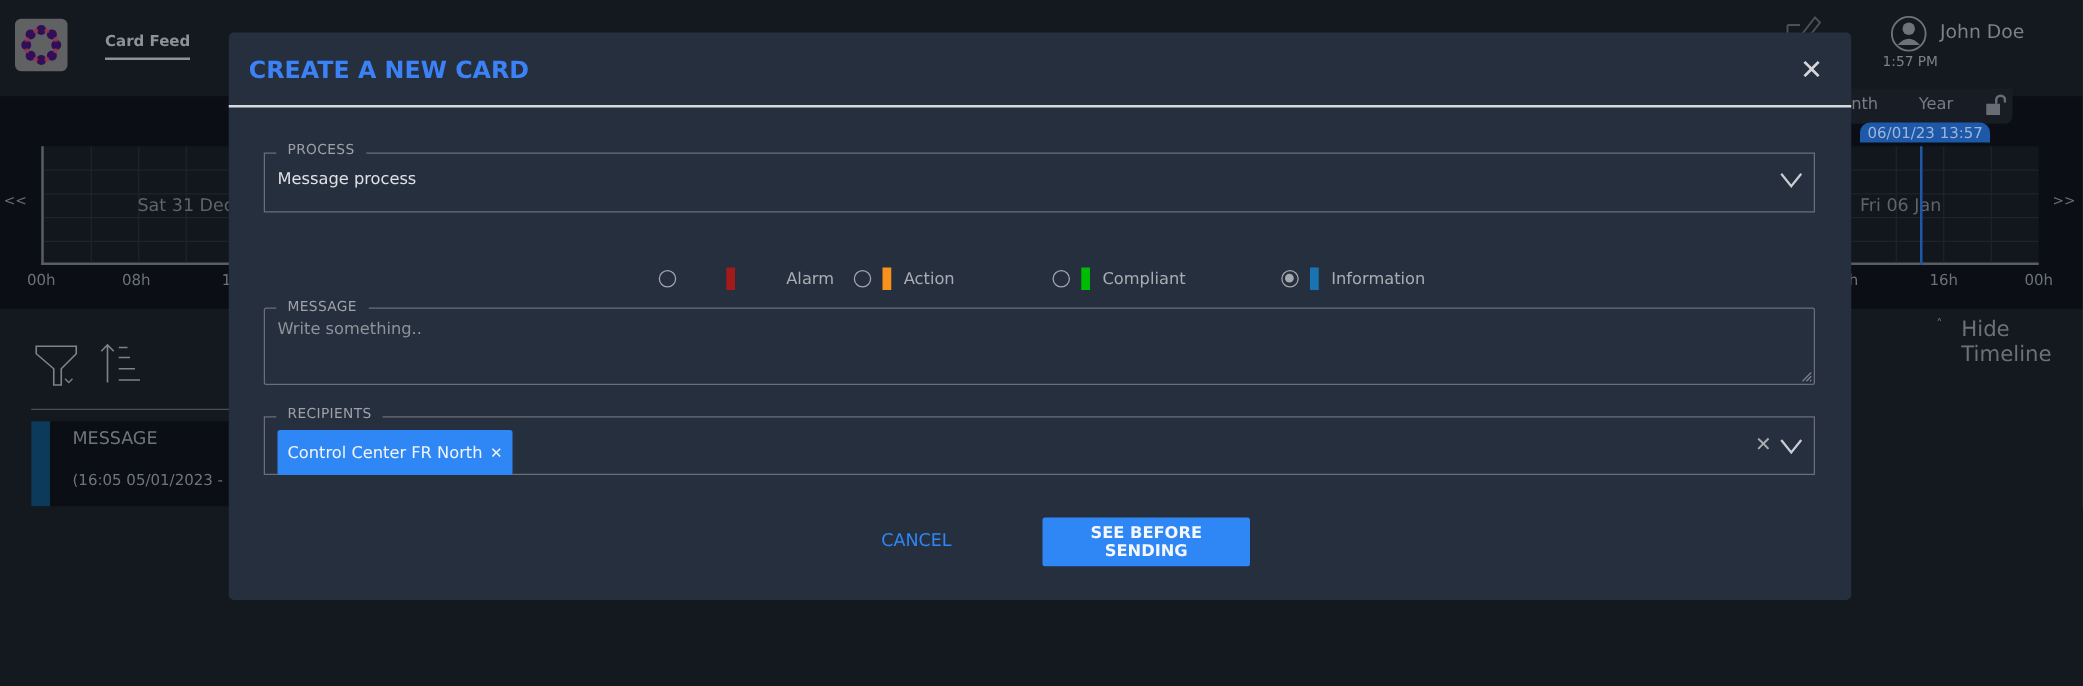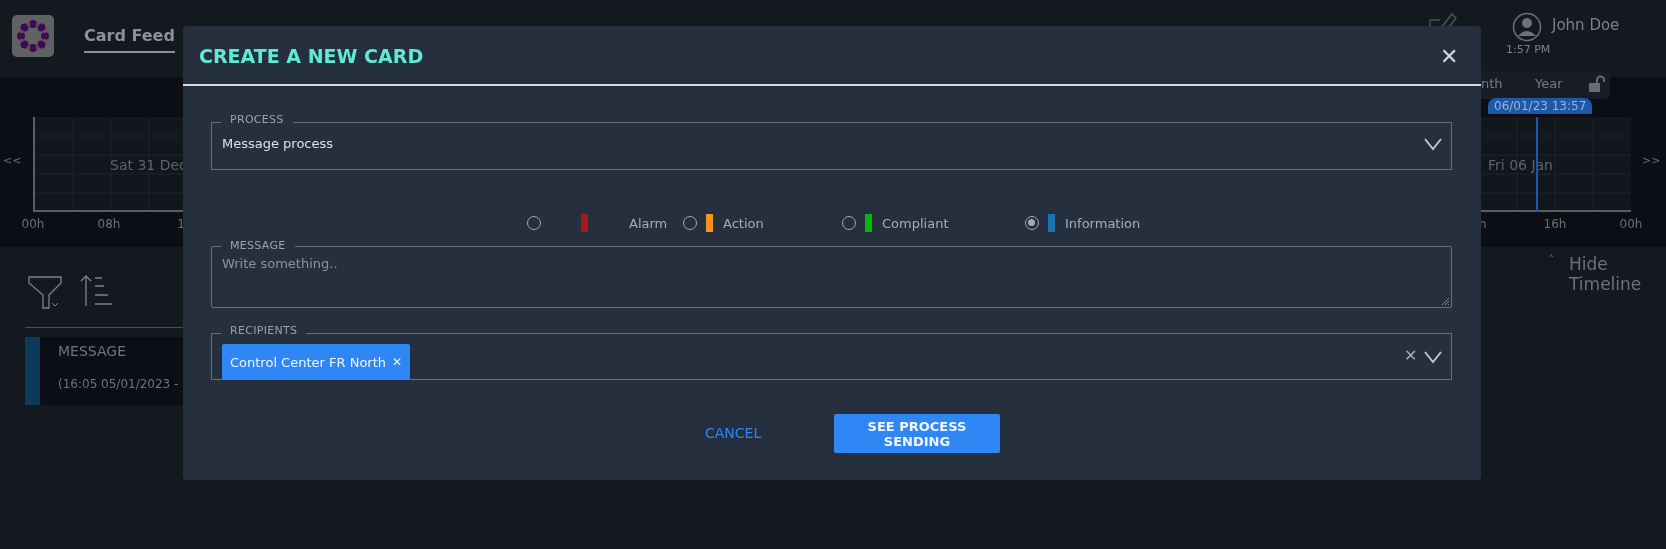--- a/index.html
+++ b/index.html
@@ -6,21 +6,21 @@
   body {
     width:1666px; height:549px; position:relative; overflow:hidden;
     background:#14181f; font-family:"DejaVu Sans", sans-serif; color:#8a8f98;
   }
   .abs { position:absolute; }
 
   
   .topbar { left:0; top:0; width:1666px; height:77px; background:#14181f; }
   .logo { left:12px; top:15px; width:42px; height:42px; background:#7a7a7a; border-radius:5px; opacity:.75; }
   .logo svg { width:42px; height:42px; }
-  .nav-feed { left:84px; top:26px; font-size:16px; font-weight:bold; color:#8d9299; padding-bottom:6px; border-bottom:2px solid #8d9299; }
+  .nav-feed { left:84px; top:26px; font-size:12px; font-weight:bold; color:#8d9299; padding-bottom:6px; border-bottom:2px solid #8d9299; }
   .create-icon { left:1426px; top:8px; width:32px; height:32px; }
   .avatar { left:1512px; top:12px; width:30px; height:30px; }
   .username { left:1552px; top:16px; font-size:15px; color:#7c818a; }
   .clock { left:1506px; top:43px; font-size:11px; color:#7c818a; }
 
   
   .timeline { left:0; top:77px; width:1666px; height:170px; background:#0b0e14; }
   .tl-controls { left:1470px; top:71px; width:140px; height:28px; background:#181c24; border-radius:0 0 6px 6px; }
   .tl-month { left:1473px; top:76px; font-size:13px; color:#777c84; }
   .tl-year { left:1535px; top:76px; font-size:13px; color:#777c84; }
@@ -42,21 +42,21 @@
   .filter-icon { left:28px; top:275px; width:36px; height:36px; }
   .sort-icon { left:80px; top:273px; width:36px; height:36px; }
   .feed-divider { left:25px; top:327px; width:160px; height:1px; background:#4a4e55; }
   .card { left:25px; top:337px; width:160px; height:68px; background:#0b0e14; }
   .card-bar { left:25px; top:337px; width:15px; height:68px; background:#0b3a5a; }
   .card-title { left:58px; top:343px; font-size:14px; color:#6f747c; }
   .card-date { left:58px; top:377px; font-size:12px; color:#6f747c; }
 
   
   .modal { left:183px; top:26px; width:1298px; height:454px; background:#262f3e; border-radius:4px; }
-  .modal-title { left:199px; top:45px; font-size:19px; font-weight:bold; color:#5eead4; }
+  .modal-title { left:199px; top:45px; font-size:19px; font-weight:bold; color:#3b82f6; }
   .modal-close { left:1440px; top:44px; font-size:22px; font-weight:bold; color:#d4d6da; cursor:pointer; }
   .modal-hr { left:183px; top:84px; width:1298px; height:2px; background:#d8d9dc; }
 
   .fieldset { border:1px solid #6a6e76; box-sizing:border-box; }
   .legend { font-size:11px; color:#9da1a8; background:#262f3e; padding:0 9px; letter-spacing:.3px; }
 
   .process-box { left:211px; top:122px; width:1241px; height:48px; }
   .process-legend { left:221px; top:113px; }
   .process-value { left:222px; top:136px; font-size:13px; color:#dfe1e4; }
   .process-chevron { left:1424px; top:137px; width:18px; height:14px; }
@@ -258,13 +258,13 @@
 <div class="abs chip">
   <span>Control Center FR North</span>
   <span class="chip-x">✕</span>
 </div>
 <div class="abs rec-clear">✕</div>
 <svg class="abs rec-chevron" viewBox="0 0 18 14">
   <path d="M1 2 L9 12 L17 2" stroke="#c9ccd1" stroke-width="1.8" fill="none"></path>
 </svg>
 
 <button class="abs cancel-btn">CANCEL</button>
-<button class="abs send-btn">SEE PROCESS SENDING</button>
+<button class="abs send-btn">SEE BEFORE SENDING</button>
 
 </body></html>

